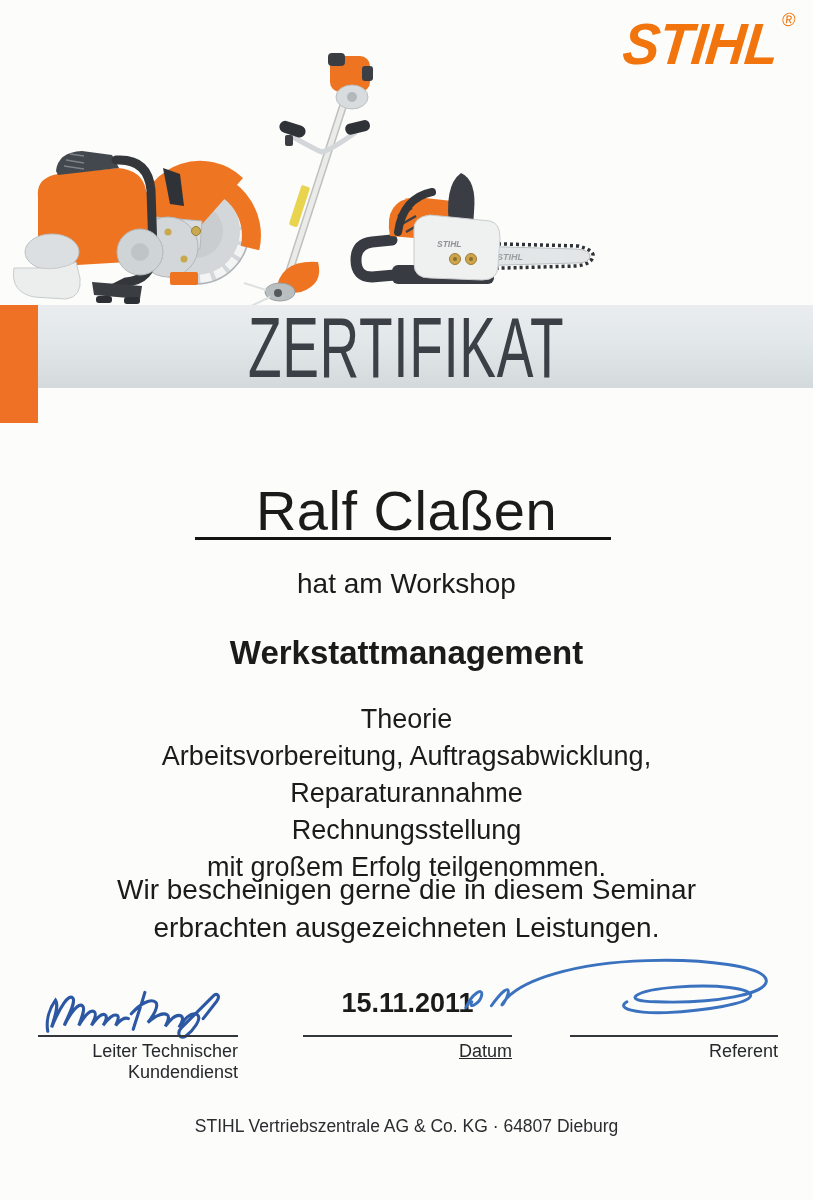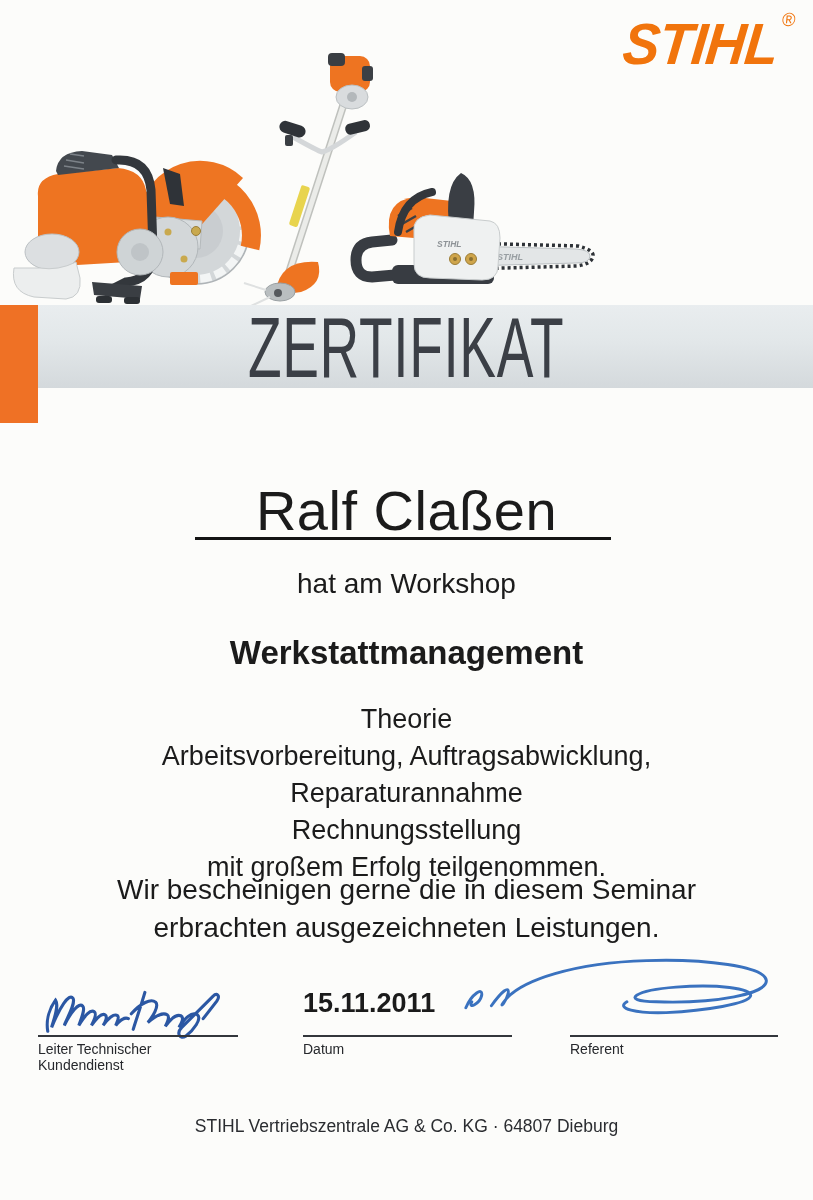--- a/index.html
+++ b/index.html
@@ -54,25 +54,25 @@
   .intro{top:568px;font-size:28px;}
   .course{top:634px;font-size:33px;font-weight:700;}
   .topics{top:701px;font-size:27px;line-height:37px;}
   .statement{top:871px;font-size:28px;line-height:38px;}
 
   
   .sig-line{top:1035px;height:2px;background:#33363b;}
   .sig-line.l{left:38px;width:200px;}
   .sig-line.m{left:303px;width:209px;}
   .sig-line.r{left:570px;width:208px;}
-  .sig-label{top:1041px;font-size:14px;color:#26282c;text-align:left;}
+  .sig-label{top:1041px;font-size:18px;color:#26282c;text-align:right;}
   .sig-label.l{left:38px;width:200px;}
-  .sig-label.m{left:303px;width:209px;}
+  .sig-label.m{left:303px;width:209px;text-decoration:underline;}
   .sig-label.r{left:570px;width:208px;}
-  .date-value{left:303px;width:209px;top:988px;font-size:27px;font-weight:700;text-align:left;}
+  .date-value{left:303px;width:209px;top:988px;font-size:27px;font-weight:700;text-align:center;}
   .sig-img-l{left:42px;top:973px;width:198px;height:68px;}
   .sig-img-r{left:458px;top:953px;width:324px;height:80px;}
 
   
   .footer{top:1116px;font-size:17.5px;color:#2a2c30;}
 </style>
 </head>
 <body>
 
 <div class="page">

